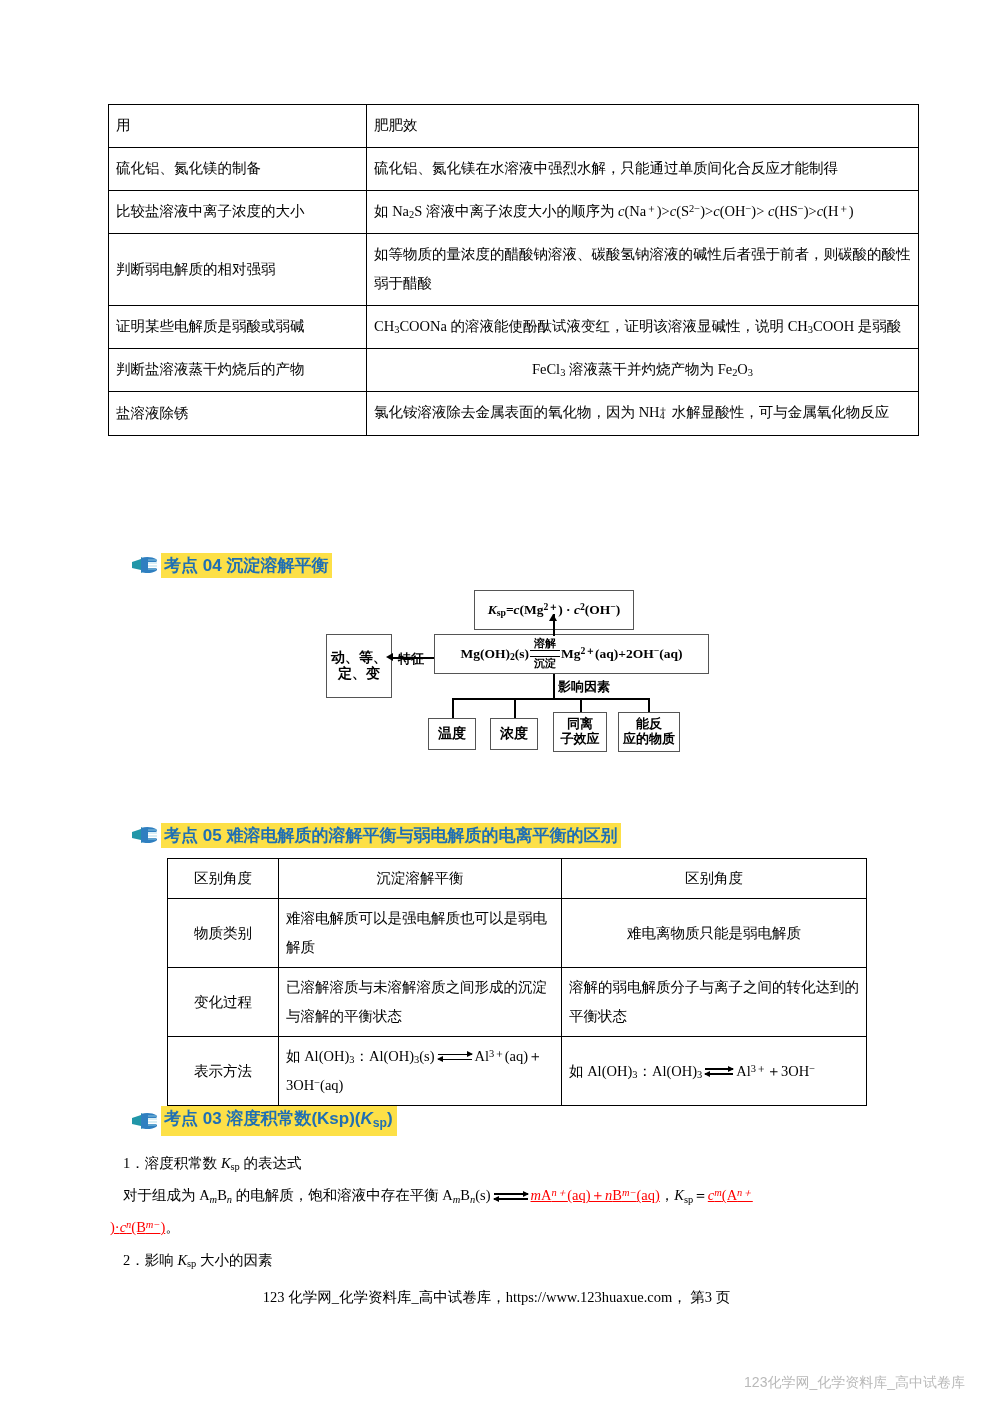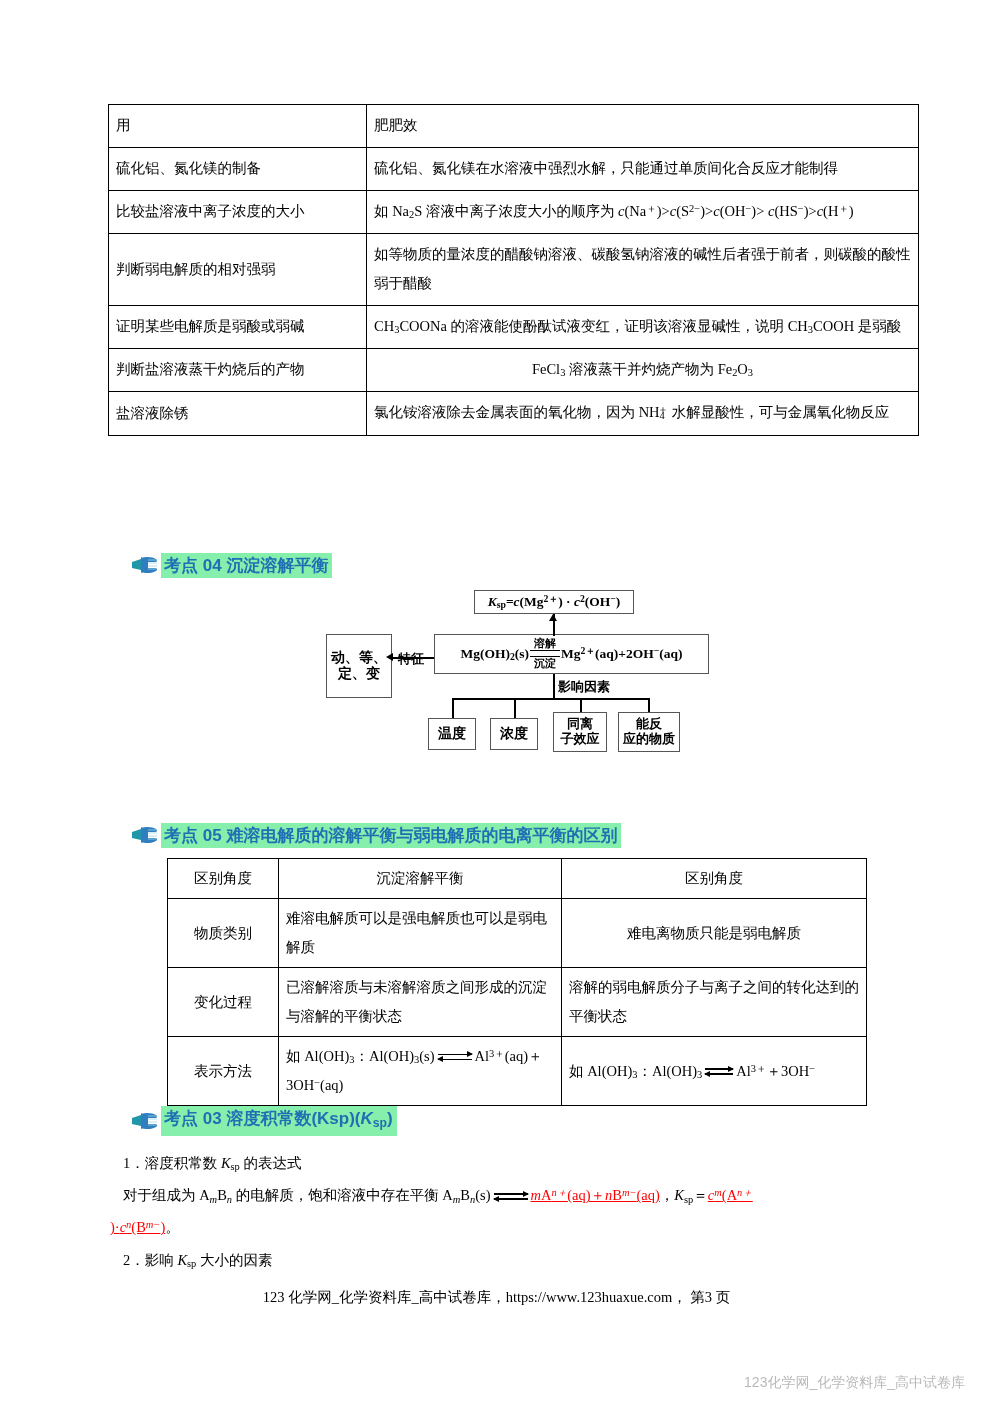--- a/index.html
+++ b/index.html
@@ -67,21 +67,21 @@
     align-items: center;
     height: 26px;
   }
   .kaodian .hand-icon {
     width: 28px;
     height: 20px;
     flex: 0 0 auto;
     margin-right: 2px;
   }
   .kaodian .htext {
-    background: #86efac;
+    background: #fde047;
     color: #1f6fb4;
     font-weight: bold;
     font-size: 17px;
     line-height: 25px;
     padding: 0 4px 0 3px;
     white-space: nowrap;
     font-family: "Liberation Sans", "DejaVu Sans", sans-serif;
   }
   #kaodian-04 { left: 131px; top: 552px; }
   #kaodian-05 { left: 131px; top: 822px; }
@@ -103,21 +103,21 @@
     display: flex;
     align-items: center;
     justify-content: center;
     text-align: center;
     font-size: 13px;
     font-weight: bold;
     font-family: "Liberation Serif", "DejaVu Serif", serif;
     line-height: 1.15;
     white-space: nowrap;
   }
-  #d-ksp   { left: 164px; top: 0px;  width: 160px; height: 24px; font-size: 13.5px; }
+  #d-ksp   { left: 164px; top: 0px;  width: 160px; height: 40px; font-size: 13.5px; }
   #d-main  { left: 124px; top: 44px; width: 275px; height: 40px; font-size: 13.5px; }
   #d-feat  { left: 16px;  top: 44px; width: 66px;  height: 64px; white-space: normal; font-size: 14px; letter-spacing: 0px;}
   #d-t1 { left: 118px; top: 128px; width: 48px; height: 32px; font-size: 14px; }
   #d-t2 { left: 180px; top: 128px; width: 48px; height: 32px; font-size: 14px; }
   #d-t3 { left: 243px; top: 122px; width: 54px; height: 40px; white-space: normal; font-size: 13px; }
   #d-t4 { left: 308px; top: 122px; width: 62px; height: 40px; white-space: normal; font-size: 13px; }
   .dlabel {
     position: absolute;
     font-size: 13px;
     font-weight: bold;

